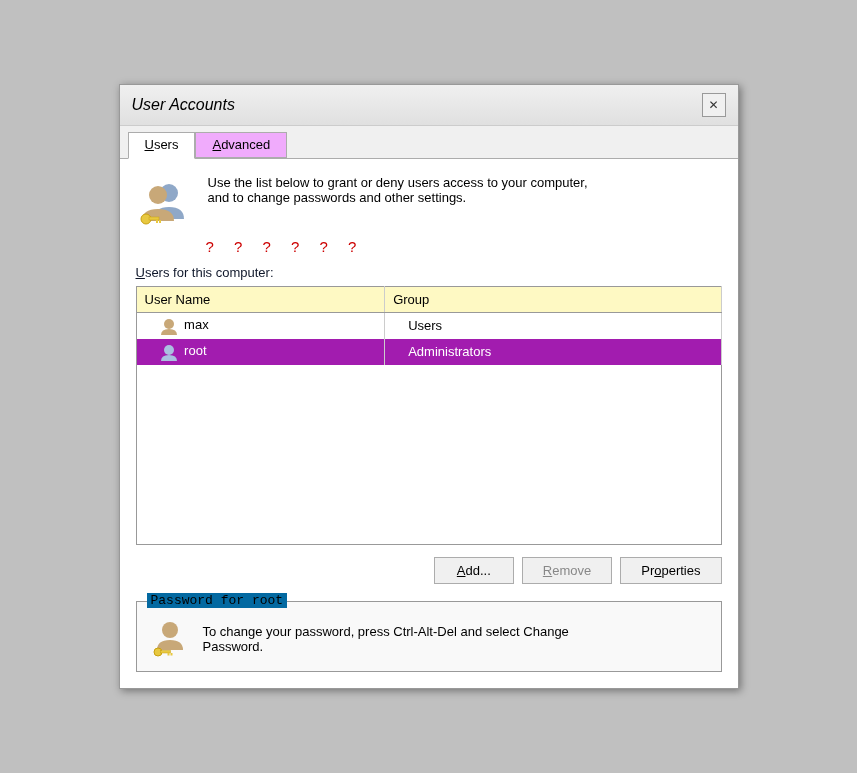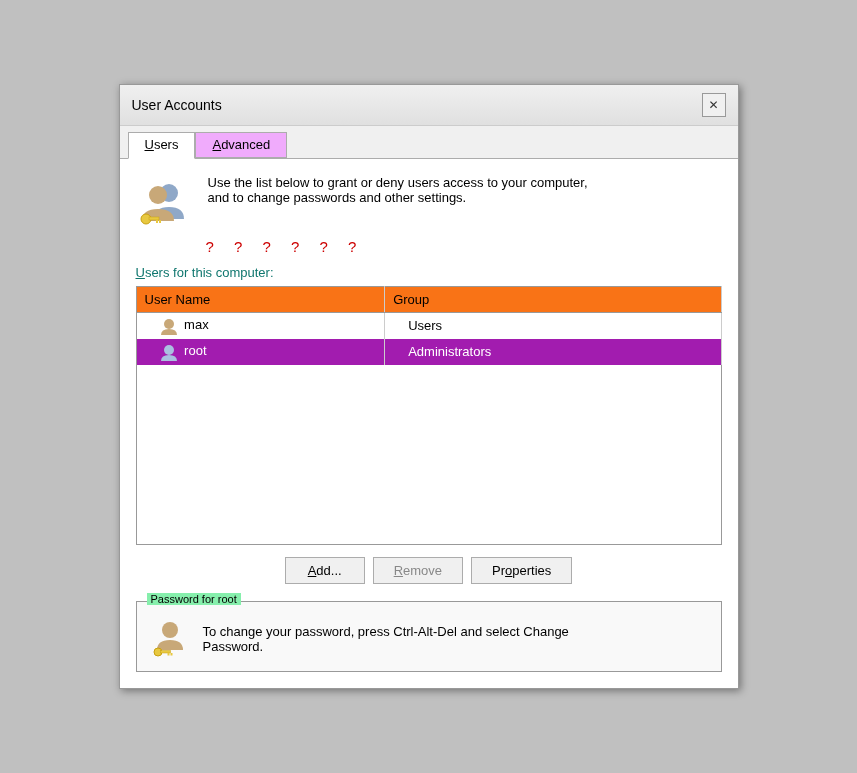--- a/index.html
+++ b/index.html
@@ -20,23 +20,24 @@
     }
     .title-bar {
       background: linear-gradient(to bottom, #f0f0f0, #e0e0e0);
       padding: 8px 12px;
       display: flex;
       align-items: center;
       justify-content: space-between;
       border-bottom: 1px solid #ccc;
     }
     .title-text {
-      font-size: 14px;
+      font-size: 16px;
       font-weight: normal;
       color: #000;
+      font-style: italic;
     }
     .close-btn {
       width: 24px;
       height: 24px;
       background: #f0f0f0;
       border: 1px solid #999;
       cursor: pointer;
       display: flex;
       align-items: center;
       justify-content: center;
@@ -83,53 +84,53 @@
     .question-marks {
       color: #cc0000;
       font-size: 15px;
       letter-spacing: 8px;
       margin-top: 4px;
       padding-left: 70px;
       margin-bottom: 10px;
     }
     .section-label {
       font-size: 13px;
-      color: #0f766e;
+      color: #0f172a;
       margin-bottom: 6px;
     }
     .section-label span {
       text-decoration: underline;
     }
     .users-table {
       width: 100%;
       border: 1px solid #999;
       border-collapse: collapse;
       margin-bottom: 12px;
     }
     .users-table th {
-      background: #f97316;
+      background: #fef9c3;
       border-bottom: 1px solid #999;
       border-right: 1px solid #ccc;
       text-align: left;
       padding: 5px 8px;
       font-weight: normal;
       font-size: 13px;
     }
     .users-table td {
       padding: 4px 23px;
       font-size: 13px;
       border-right: 1px solid #ccc;
     }
     .users-table tr.selected td {
       background: #a21caf;
       color: #ffffff;
     }
     .buttons-row {
       display: flex;
-      justify-content: center;
+      justify-content: flex-end;
       gap: 8px;
       margin-bottom: 17px;
     }
     .btn {
       padding: 5px 20px;
       font-size: 13px;
       border: 1px solid #acacac;
       background: #f0f0f0;
       cursor: pointer;
       min-width: 80px;
@@ -143,24 +144,25 @@
     .password-section {
       border: 1px solid #999;
       padding: 10px 12px;
       position: relative;
       background: #f9f9f9;
     }
     .password-section-title {
       position: absolute;
       top: -9px;
       left: 10px;
-      background: #86efac;
+      background: #0369a1;
       padding: 0 4px;
-      font-size: 11px;
+      font-size: 13px;
       color: #000;
+      font-family: Liberation Mono, monospace;
     }
     .password-content {
       display: flex;
       align-items: center;
       gap: 12px;
       margin-top: 4px;
     }
 
     
     .icon-users-svg {

